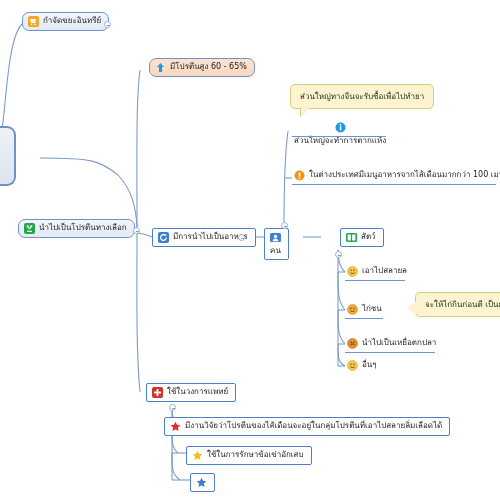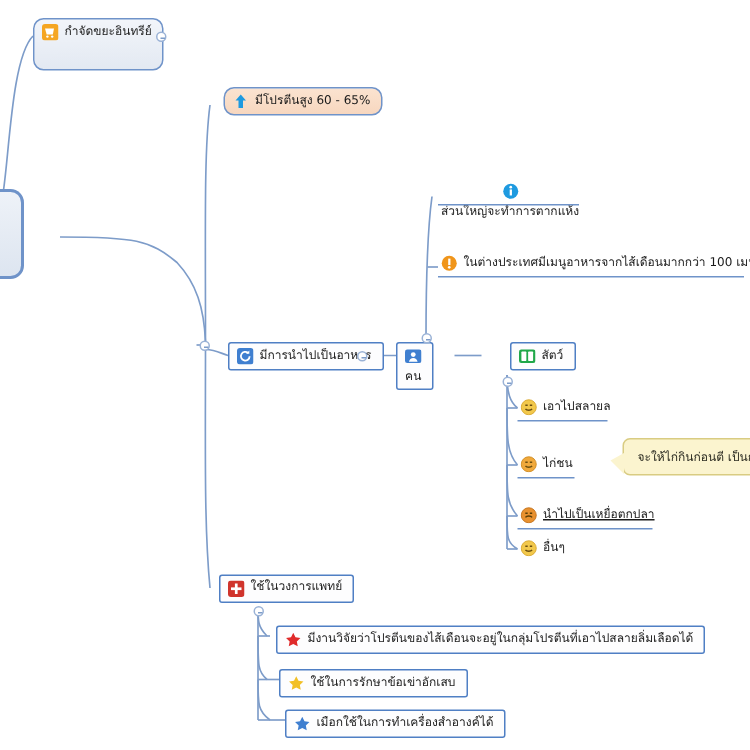--- a/index.html
+++ b/index.html
@@ -23,21 +23,21 @@
     color:#1a1a1a;
     line-height:1.1;
   }
   .node .txt{display:inline-block;}
 
   
   .pill{
     background:linear-gradient(#f2f5fa,#e3e9f2);
     border:1.4px solid #6f93c9;
     border-radius:7px;
-    padding:3px 7px 19px 5px;
+    padding:3px 7px 3px 5px;
     box-shadow:0 0 0 0 rgba(0,0,0,0);
   }
   
   .boxy{
     background:#fdfdfe;
     border:1.4px solid #4f7fc4;
     border-radius:2px;
     padding:3px 7px 3px 5px;
   }
   
@@ -189,20 +189,24 @@
 
   <div class="node peach" style="left:149px;top:58px;">
     <span class="ic">
       <svg viewBox="0 0 11 11">
           <path d="M5.5 1 9 5H7v5H4V5H2z" fill="#1e9ae0"></path>
         </svg>
     </span>
     <span class="txt">มีโปรตีนสูง 60 - 65%</span>
   </div>
 
+  <div class="callout tail-dl" style="left:290px;top:84px;">
+    <span>ส่วนใหญ่ทางจีนจะรับซื้อเพื่อไปทำยา</span>
+    <span class="tail"></span>
+  </div>
 
   <div class="node plainrow" style="left:292px;top:121px;flex-direction:column;">
     <span class="ic">
       <svg viewBox="0 0 11 11">
           <circle cx="5.5" cy="5.5" r="5" fill="#1e9ae0"></circle>
           <rect x="4.8" y="4.3" width="1.5" height="4" fill="#fff"></rect>
           <circle cx="5.5" cy="2.8" r=".9" fill="#fff"></circle>
         </svg>
     </span>
     <span class="txt">ส่วนใหญ่จะทำการตากแห้ง</span>
@@ -214,20 +218,32 @@
       <svg viewBox="0 0 11 11">
           <circle cx="5.5" cy="5.5" r="5" fill="#f0951a"></circle>
           <rect x="4.8" y="2.4" width="1.5" height="4.3" fill="#fff"></rect>
           <circle cx="5.5" cy="8.2" r=".9" fill="#fff"></circle>
         </svg>
     </span>
     <span class="txt">ในต่างประเทศมีเมนูอาหารจากไส้เดือนมากกว่า 100 เมนู</span>
   </div>
   <div class="rule" style="left:292px;top:184px;width:204px;"></div>
 
+  <div class="node pill" style="left:18px;top:219px;">
+    <span class="ic">
+      <svg viewBox="0 0 11 11">
+          <rect x="0" y="0" width="11" height="11" rx="2" fill="#21a84a"></rect>
+          <path d="M3 3.2l2.6 2.6M8 3.2L5.4 5.8" stroke="#fff" stroke-width="1.2" fill="none"></path>
+          <path d="M2.3 2.2h2.2v2.2z" fill="#fff"></path>
+          <path d="M8.7 2.2H6.5v2.2z" fill="#fff"></path>
+          <path d="M3 8.3h5" stroke="#fff" stroke-width="1.2"></path>
+        </svg>
+    </span>
+    <span class="txt">นำไปเป็นโปรตีนทางเลือก</span>
+  </div>
   <div class="handle" style="left:133px;top:227px;"></div>
 
   <div class="node boxy" style="left:152px;top:228px;">
     <span class="ic">
       <svg viewBox="0 0 11 11">
           <rect x="0" y="0" width="11" height="11" rx="2" fill="#3f7fd0"></rect>
           <path d="M8.4 5.5a2.9 2.9 0 1 1-.9-2.1" stroke="#fff" stroke-width="1.2" fill="none"></path>
           <path d="M8.2 1.6v2.2H6z" fill="#fff"></path>
         </svg>
     </span>
@@ -276,21 +292,21 @@
       <svg viewBox="0 0 11 11">
           <circle cx="5.5" cy="5.5" r="5" fill="#f0a93c" stroke="#cf8a1e" stroke-width=".6"></circle>
           <path d="M3.2 4.2h1.6M6.2 4.2h1.6" stroke="#6b4f10" stroke-width="1"></path>
           <path d="M3.3 6.6c.8 1.2 3.6 1.2 4.4 0" stroke="#6b4f10" stroke-width="1" fill="none"></path>
         </svg>
     </span>
     <span class="txt">ไก่ชน</span>
   </div>
   <div class="rule" style="left:345px;top:318px;width:38px;"></div>
 
-  <div class="node plainrow" style="left:345px;top:337px;text-decoration:underline;">
+  <div class="node plainrow" style="left:345px;top:337px;">
     <span class="ic">
       <svg viewBox="0 0 11 11">
           <circle cx="5.5" cy="5.5" r="5" fill="#e8912f" stroke="#c3711a" stroke-width=".6"></circle>
           <path d="M3.2 4.2h1.6M6.2 4.2h1.6" stroke="#5b3f08" stroke-width="1"></path>
           <path d="M3.3 6.9c.8-1.2 3.6-1.2 4.4 0" stroke="#5b3f08" stroke-width="1" fill="none"></path>
         </svg>
     </span>
     <span class="txt">นำไปเป็นเหยื่อตกปลา</span>
   </div>
   <div class="rule" style="left:345px;top:352px;width:90px;"></div>
@@ -316,21 +332,21 @@
       <svg viewBox="0 0 11 11">
           <rect x="0" y="0" width="11" height="11" rx="2" fill="#d0342c"></rect>
           <rect x="4.6" y="2" width="1.8" height="7" fill="#fff"></rect>
           <rect x="2" y="4.6" width="7" height="1.8" fill="#fff"></rect>
         </svg>
     </span>
     <span class="txt">ใช้ในวงการแพทย์</span>
   </div>
   <div class="handle" style="left:169px;top:404px;"></div>
 
-  <div class="node boxy" style="left:184px;top:417px;">
+  <div class="node boxy" style="left:164px;top:417px;">
     <span class="ic">
       <svg viewBox="0 0 11 11">
           <path d="M5.5.8l1.5 3 3.3.5-2.4 2.3.6 3.3-3-1.6-3 1.6.6-3.3L.7 4.3l3.3-.5z" fill="#e02b2b"></path>
         </svg>
     </span>
     <span class="txt">มีงานวิจัยว่าโปรตีนของไส้เดือนจะอยู่ในกลุ่มโปรตีนที่เอาไปสลายลิ่มเลือดได้</span>
   </div>
 
   <div class="node boxy" style="left:186px;top:446px;">
     <span class="ic">
@@ -340,16 +356,15 @@
     </span>
     <span class="txt">ใช้ในการรักษาข้อเข่าอักเสบ</span>
   </div>
 
   <div class="node boxy" style="left:190px;top:473px;">
     <span class="ic">
       <svg viewBox="0 0 11 11">
           <path d="M5.5.8l1.5 3 3.3.5-2.4 2.3.6 3.3-3-1.6-3 1.6.6-3.3L.7 4.3l3.3-.5z" fill="#3f7fd0"></path>
         </svg>
     </span>
-    <span class="txt">เมือกใช้ในการทำเครื่องสำอางค์ได้</span>
   </div>
 
 </div>
 
 </body></html>

